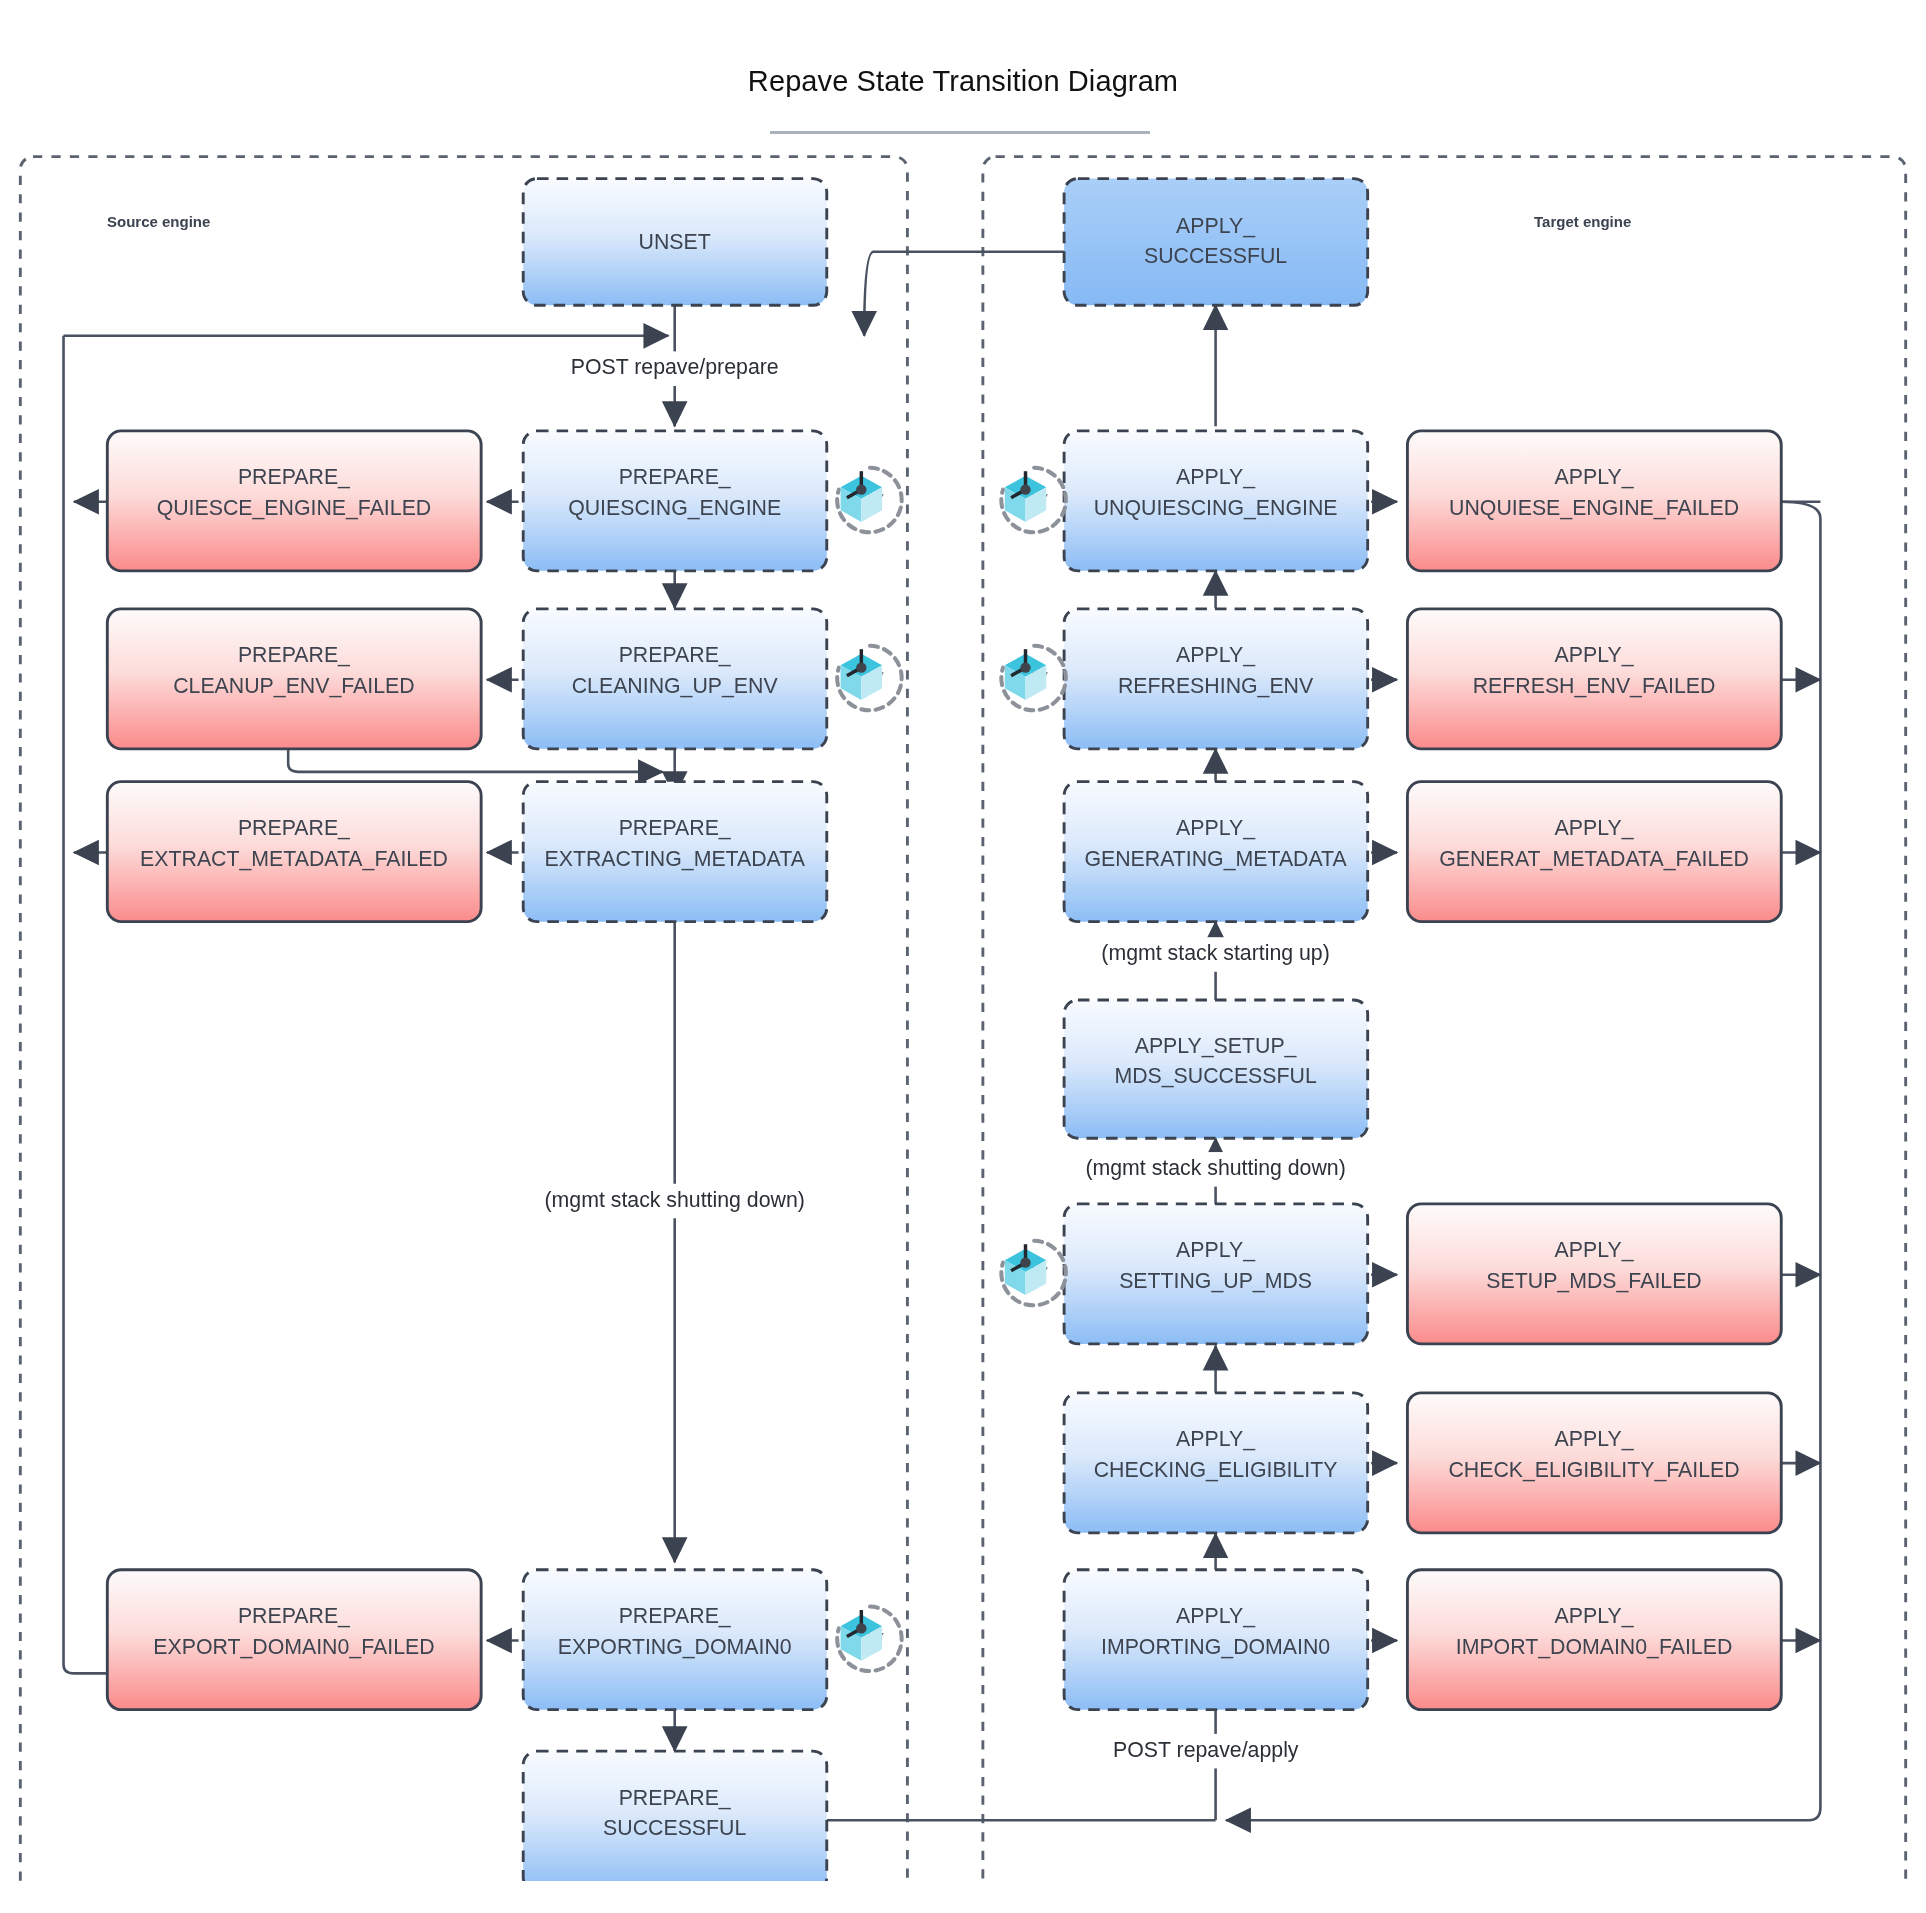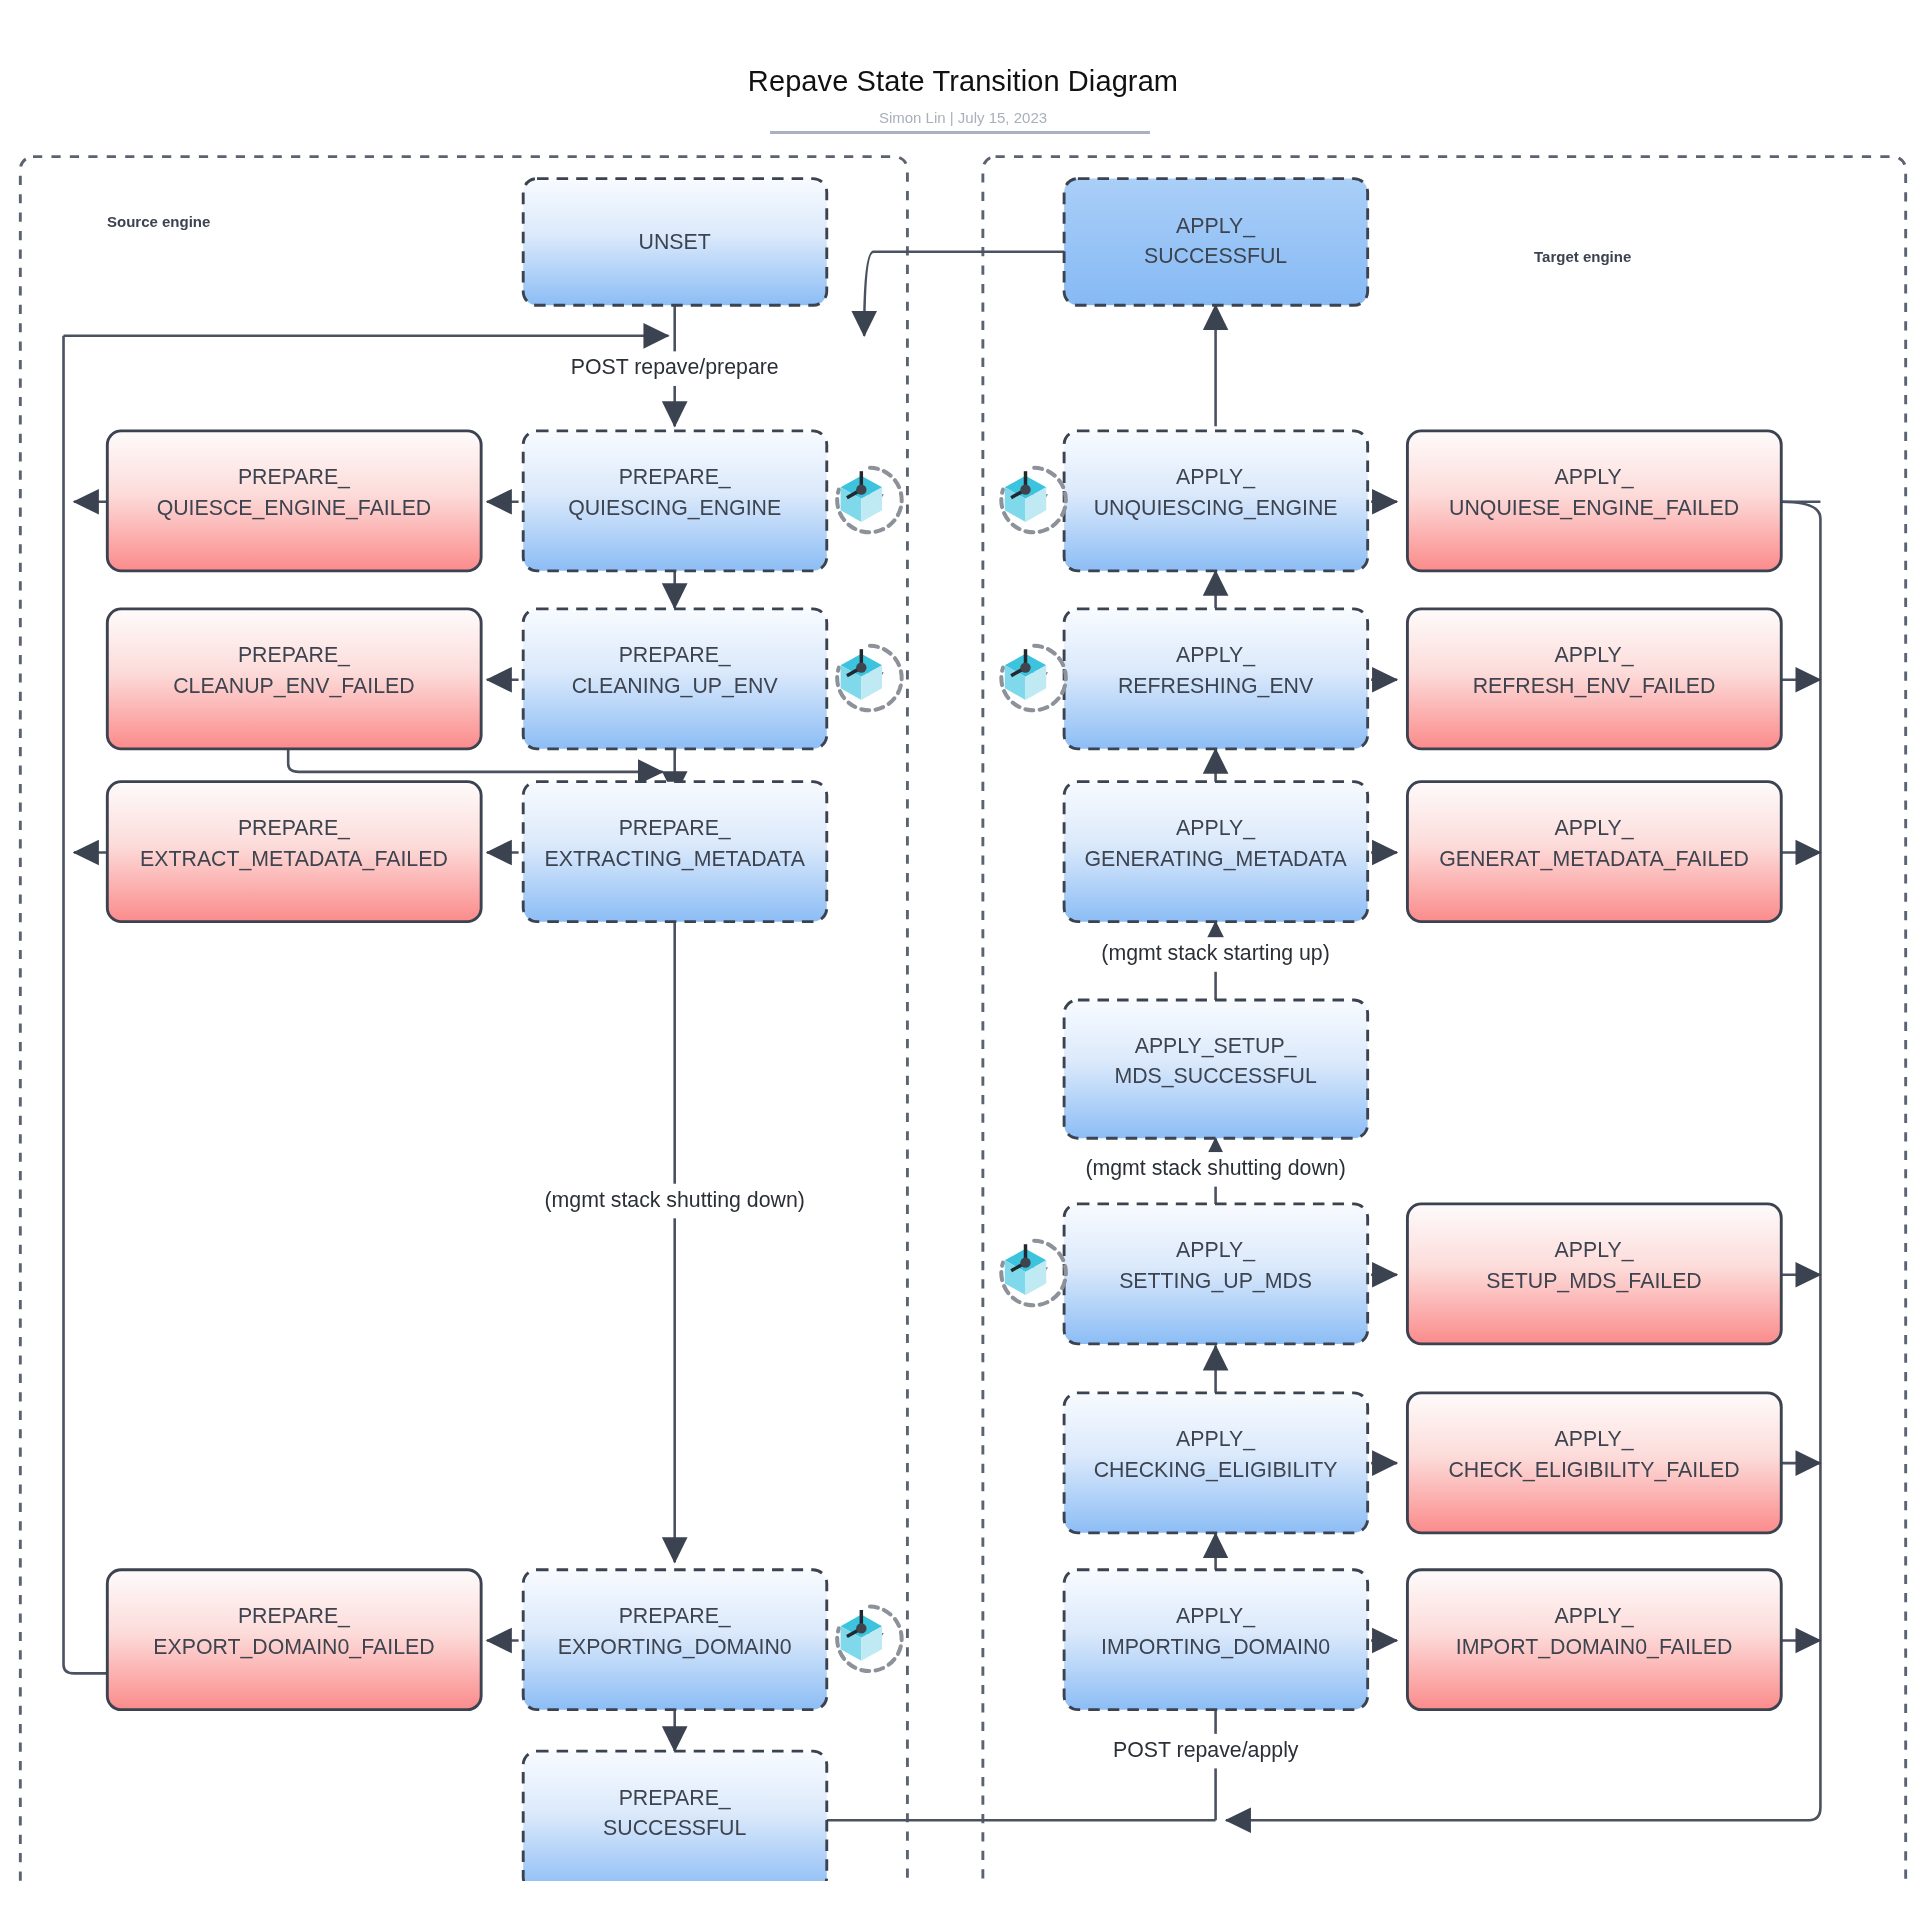--- a/index.html
+++ b/index.html
@@ -3,32 +3,31 @@
 <meta charset="utf-8">
 <style>
   html,body{margin:0;padding:0;background:#ffffff;}
   body{width:1926px;height:1913px;font-family:"Liberation Sans",sans-serif;-webkit-font-smoothing:antialiased;}
   #stage{position:relative;width:1926px;height:1881px;overflow:hidden;background:#fff;}
   .title{position:absolute;left:0;top:65px;width:1926px;text-align:center;font-size:29px;color:#111;letter-spacing:0.1px;}
   .byline{position:absolute;left:0;top:109px;width:1926px;text-align:center;font-size:15px;color:#a9b0bb;}
   .rule{position:absolute;left:770px;top:131px;width:380px;height:2.9px;background:#aab2bd;}
   .panel-label{position:absolute;font-size:15px;font-weight:bold;color:#3b4250;}
   #srcLabel{left:107px;top:213px;}
-  #tgtLabel{left:1534px;top:213px;margin-top:35px;}
+  #tgtLabel{left:1534px;top:213px;}
   svg{position:absolute;left:0;top:0;width:1926px;height:1913px;}
   .nodeText{font-family:"Liberation Sans",sans-serif;font-size:37px;fill:#3d4450;text-anchor:middle;dominant-baseline:middle;}
   .edgeText{font-family:"Liberation Sans",sans-serif;font-size:37px;fill:#2b2f36;text-anchor:middle;dominant-baseline:middle;}
 </style>
 </head>
 <body>
 
 <div id="stage">
 
   <div class="title">Repave State Transition Diagram</div>
-  <div class="byline">Simon Lin  |  July 15, 2023</div>
   <div class="rule"></div>
 
   <div class="panel-label" id="srcLabel">Source engine</div>
   <div class="panel-label" id="tgtLabel">Target engine</div>
 
   <svg viewBox="0 0 3343 3321" xmlns="http://www.w3.org/2000/svg">
     <defs>
       <linearGradient id="gBlue" x1="0" y1="0" x2="0" y2="1">
         <stop offset="0%" stop-color="#f8fbff"></stop>
         <stop offset="45%" stop-color="#dbe9fb"></stop>

